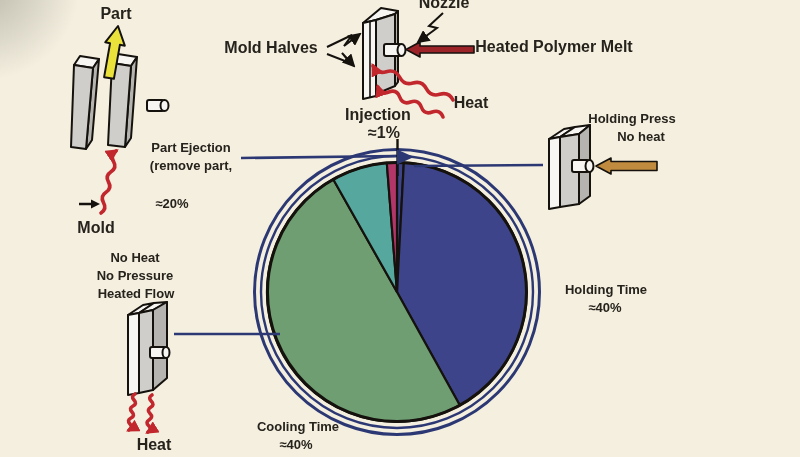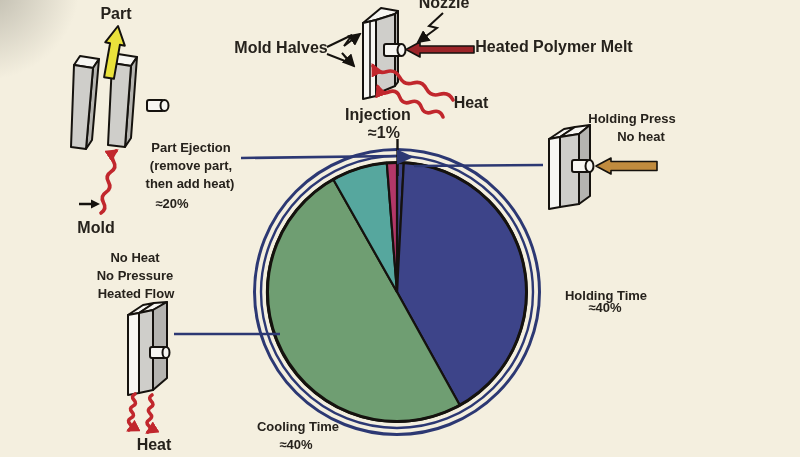--- a/index.html
+++ b/index.html
@@ -136,35 +136,34 @@
         <path d="M101,213 Q107.1,209.0 103.5,202.7 Q99.9,196.3 106.0,192.3 Q112.1,188.3 108.5,182.0 Q104.9,175.7 111.0,171.7 Q117.1,167.7 113.5,161.3 Q109.9,155.0 116.0,151.0" class="wavy" marker-end="url(#mRed)"></path>
         <path d="M453,100 Q448.7,91.6 439.7,94.3 Q430.7,97.0 426.3,88.7 Q422.0,80.3 413.0,83.0 Q404.0,85.7 399.7,77.3 Q395.3,69.0 386.3,71.7 Q377.3,74.4 373.0,66.0" class="wavy" marker-end="url(#mRed)"></path>
         <path d="M443,117 Q440.1,109.1 432.2,112.0 Q424.2,114.9 421.3,107.0 Q418.4,99.1 410.5,102.0 Q402.6,104.9 399.7,97.0 Q396.8,89.1 388.8,92.0 Q380.9,94.9 378.0,87.0" class="wavy" marker-end="url(#mRed)"></path>
         <path d="M135,394 Q130.6,396.3 134.0,400.0 Q137.4,403.7 133.0,406.0 Q128.6,408.3 132.0,412.0 Q135.4,415.7 131.0,418.0 Q126.6,420.3 130.0,424.0 Q133.4,427.7 129.0,430.0" class="wavy" marker-end="url(#mRed)"></path>
         <path d="M152,395 Q147.7,397.7 151.3,401.2 Q155.0,404.7 150.7,407.3 Q146.4,410.0 150.0,413.5 Q153.6,417.0 149.3,419.7 Q145.0,422.3 148.7,425.8 Q152.3,429.3 148.0,432.0" class="wavy" marker-end="url(#mRed)"></path>
       </g>
   </svg>
 
   <div class="lbl" style="left:116px;top:6px">Part</div>
   <div class="lbl" style="left:96px;top:220px">Mold</div>
-  <div class="lbl" style="left:281px;top:40px">Mold Halves</div>
+  <div class="lbl" style="left:271px;top:40px">Mold Halves</div>
   <div class="lbl" style="left:444px;top:-5px">Nozzle</div>
   <div class="lbl" style="left:554px;top:39px">Heated Polymer Melt</div>
   <div class="lbl" style="left:471px;top:95px">Heat</div>
   <div class="lbl" style="left:378px;top:107px">Injection</div>
   <div class="lbl" style="left:384px;top:125px">≈1%</div>
 
   <div class="lbl small" style="left:632px;top:112px">Holding Press</div>
   <div class="lbl small" style="left:641px;top:130px">No heat</div>
-  <div class="lbl small" style="left:606px;top:289px">Holding Time</div>
+  <div class="lbl small" style="left:606px;top:283px">Holding Time</div>
   <div class="lbl small" style="left:605px;top:301px">≈40%</div>
 
   <div class="lbl small" style="left:191px;top:141px">Part Ejection</div>
   <div class="lbl small" style="left:191px;top:159px">(remove part,</div>
-  <div class="lbl small" style="left:190px;top:177px">then add heat)</div>
   <div class="lbl small" style="left:172px;top:197px">≈20%</div>
 
   <div class="lbl small" style="left:135px;top:251px">No Heat</div>
   <div class="lbl small" style="left:135px;top:269px">No Pressure</div>
   <div class="lbl small" style="left:136px;top:287px">Heated Flow</div>
   <div class="lbl" style="left:154px;top:437px">Heat</div>
   <div class="lbl small" style="left:298px;top:420px">Cooling Time</div>
   <div class="lbl small" style="left:296px;top:438px">≈40%</div>
 </div>
 

